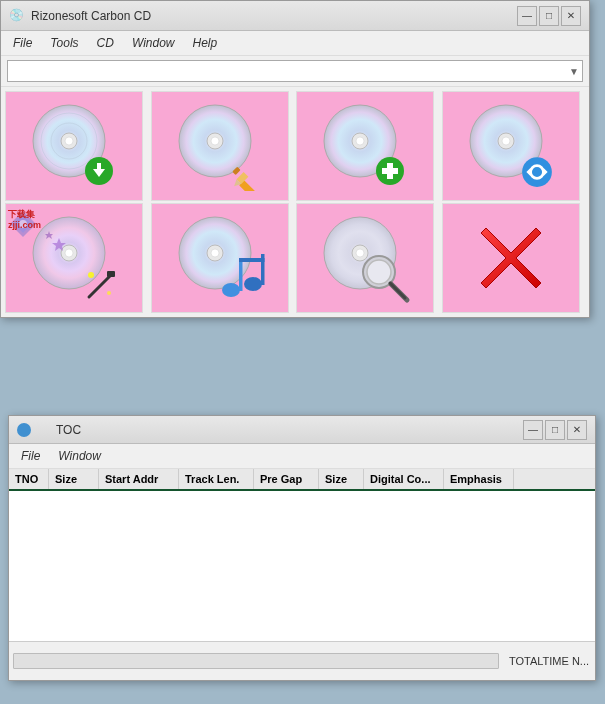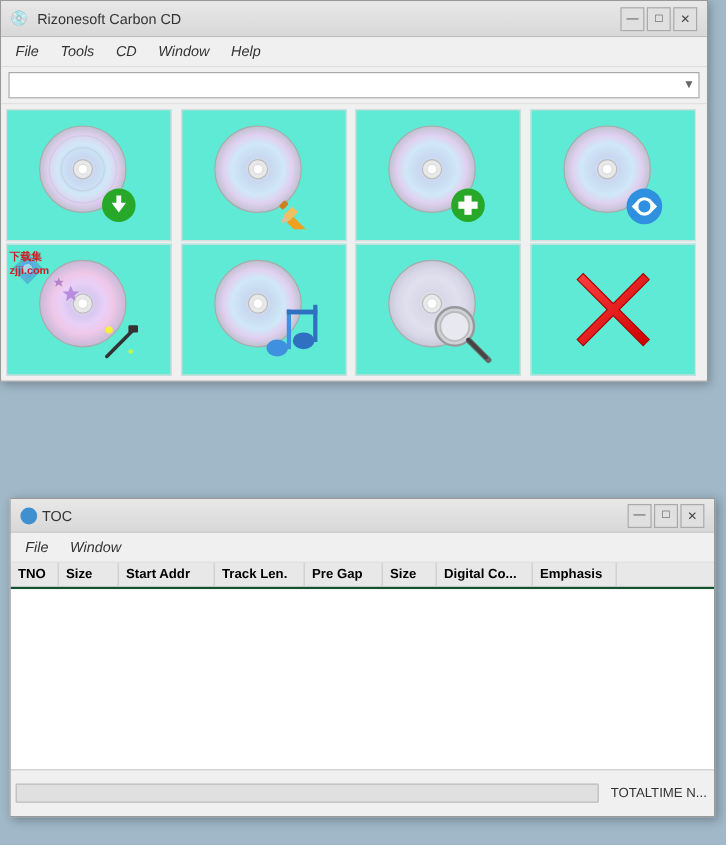--- a/index.html
+++ b/index.html
@@ -118,21 +118,21 @@
     
     .icon-grid {
       display: grid;
       grid-template-columns: repeat(4, 1fr);
       gap: 2px;
       padding: 4px;
       background: #f0f0f0;
     }
 
     .icon-cell {
-      background: #5eead4;
+      background: #f9a8d4;
       border: 1px solid #ddd;
       width: 138px;
       height: 110px;
       display: flex;
       align-items: center;
       justify-content: center;
       cursor: pointer;
       position: relative;
       overflow: hidden;
     }
@@ -170,21 +170,21 @@
       display: flex;
       align-items: center;
       justify-content: space-between;
       border-bottom: 1px solid #bbb;
       height: 28px;
     }
 
     .toc-title-left {
       display: flex;
       align-items: center;
-      gap: 0;
+      gap: 21px;
     }
 
     .toc-menu-bar {
       background: #f0f0f0;
       padding: 2px 4px;
       display: flex;
       gap: 2px;
       border-bottom: 1px solid #ddd;
     }
 

